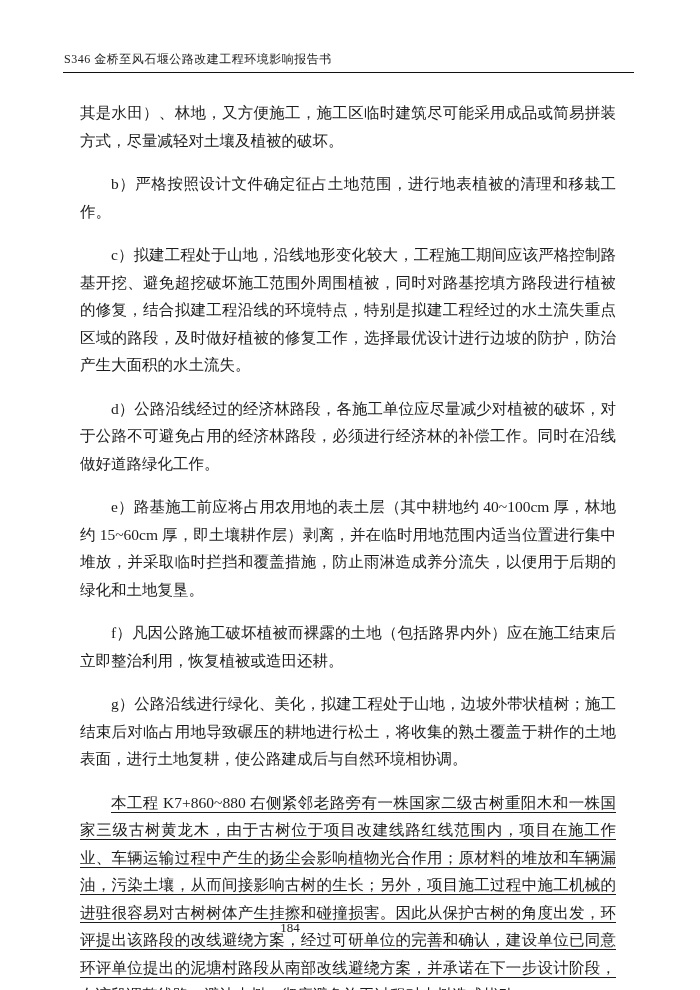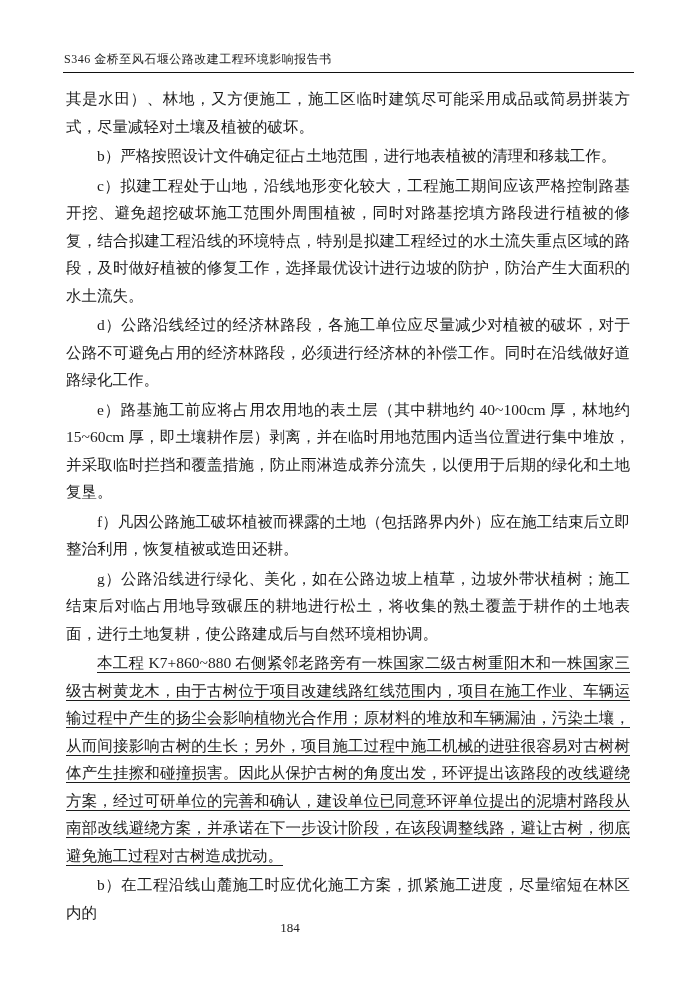--- a/index.html
+++ b/index.html
@@ -39,21 +39,21 @@
     position: absolute;
     top: 83px;
     left: 64px;
     width: 568px;
     font-size: 15.5px;
     line-height: 27.5px;
     text-align: justify;
     text-justify: inter-ideograph;
   }
   .body-text p, .body-text h3 {
-    margin: 2px;
+    margin: 16px;
     padding: 0;
     font-weight: normal;
     font-size: 15.5px;
   }
   .indent {
     text-indent: 2em;
   }
   .underlined {
     text-decoration: underline;
     text-underline-offset: 4px;
@@ -83,21 +83,21 @@
   </div>
   <div class="header-rule"></div>
 
   <div class="body-text">
     <p class="para">其是水田）、林地，又方便施工，施工区临时建筑尽可能采用成品或简易拼装方式，尽量减轻对土壤及植被的破坏。</p>
     <p class="para indent">b）严格按照设计文件确定征占土地范围，进行地表植被的清理和移栽工作。</p>
     <p class="para indent">c）拟建工程处于山地，沿线地形变化较大，工程施工期间应该严格控制路基开挖、避免超挖破坏施工范围外周围植被，同时对路基挖填方路段进行植被的修复，结合拟建工程沿线的环境特点，特别是拟建工程经过的水土流失重点区域的路段，及时做好植被的修复工作，选择最优设计进行边坡的防护，防治产生大面积的水土流失。</p>
     <p class="para indent">d）公路沿线经过的经济林路段，各施工单位应尽量减少对植被的破坏，对于公路不可避免占用的经济林路段，必须进行经济林的补偿工作。同时在沿线做好道路绿化工作。</p>
     <p class="para indent">e）路基施工前应将占用农用地的表土层（其中耕地约 40~100cm 厚，林地约 15~60cm 厚，即土壤耕作层）剥离，并在临时用地范围内适当位置进行集中堆放，并采取临时拦挡和覆盖措施，防止雨淋造成养分流失，以便用于后期的绿化和土地复垦。</p>
     <p class="para indent">f）凡因公路施工破坏植被而裸露的土地（包括路界内外）应在施工结束后立即整治利用，恢复植被或造田还耕。</p>
-    <p class="para indent">g）公路沿线进行绿化、美化，如在公路边坡上植草，边坡外带状植树；施工结束后对临占用地导致碾压的耕地进行松土，将收集的熟土覆盖于耕作的土地表面，进行土地复耕，使公路建成后与自然环境相协调。</p>
+    <p class="para indent">g）公路沿线进行绿化、美化，拟建工程处于山地，边坡外带状植树；施工结束后对临占用地导致碾压的耕地进行松土，将收集的熟土覆盖于耕作的土地表面，进行土地复耕，使公路建成后与自然环境相协调。</p>
     <p class="para indent underlined">本工程 K7+860~880 右侧紧邻老路旁有一株国家二级古树重阳木和一株国家三级古树黄龙木，由于古树位于项目改建线路红线范围内，项目在施工作业、车辆运输过程中产生的扬尘会影响植物光合作用；原材料的堆放和车辆漏油，污染土壤，从而间接影响古树的生长；另外，项目施工过程中施工机械的进驻很容易对古树树体产生挂擦和碰撞损害。因此从保护古树的角度出发，环评提出该路段的改线避绕方案，经过可研单位的完善和确认，建设单位已同意环评单位提出的泥塘村路段从南部改线避绕方案，并承诺在下一步设计阶段，在该段调整线路，避让古树，彻底避免施工过程对古树造成扰动。</p>
     <p class="para indent">b）在工程沿线山麓施工时应优化施工方案，抓紧施工进度，尽量缩短在林区内的</p>
   </div>
 
   <div class="footer">
     <span>184</span>
   </div>
 
 </div>
 

